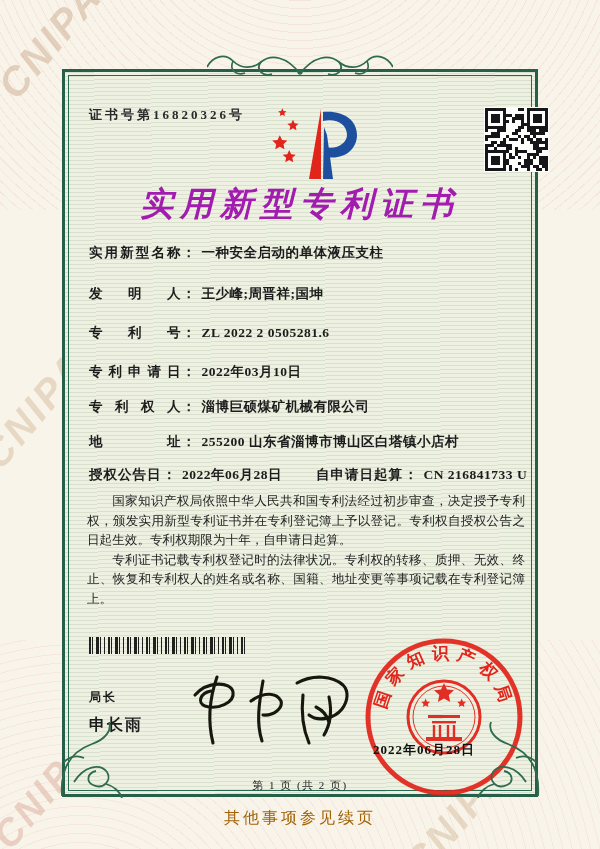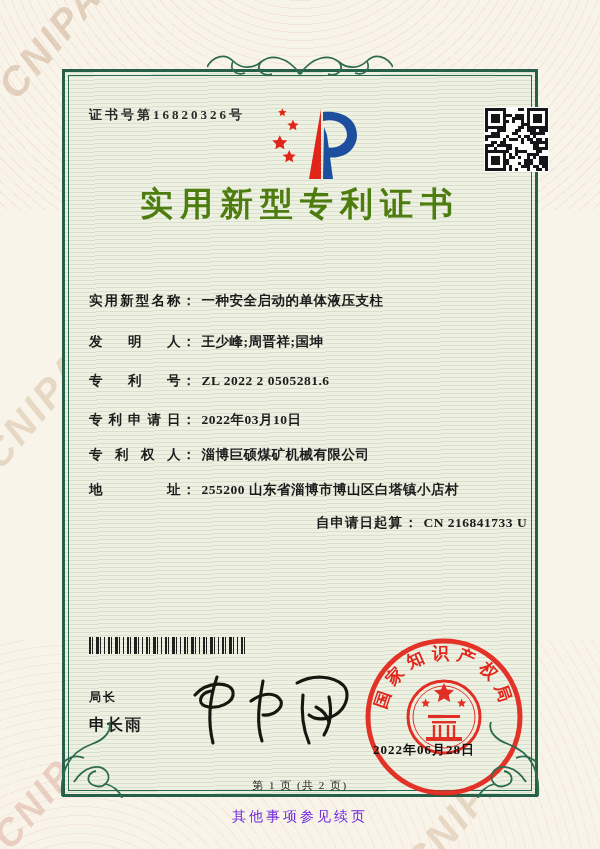--- a/index.html
+++ b/index.html
@@ -37,25 +37,25 @@
     background:repeating-linear-gradient(179deg, rgba(110,150,105,.17) 0 1px, rgba(0,0,0,0) 1px 4px);
   }
   .content{position:absolute;inset:0;z-index:2;}
 
   .cert-no{position:absolute;left:24px;top:34px;font-size:13px;letter-spacing:3px;font-weight:600;color:#2a2a2a;}
   .qr{position:absolute;left:419px;top:35px;width:63px;height:63px;display:grid;grid-template-columns:repeat(21,3px);grid-auto-rows:3px;background:#fdfdfb;padding:1px;}
   .qr div.on{background:#15151a;}
   .logo{position:absolute;left:192px;top:33px;}
   .title{
     position:absolute;left:0;top:110px;width:100%;text-align:center;
-    font-size:33px;font-weight:700;letter-spacing:7px;color:#4d7c0f;
+    font-size:33px;font-weight:700;letter-spacing:7px;color:#a21caf;font-style:italic;
   }
 
   .fields{position:absolute;left:24px;top:172px;width:436px;font-size:13.5px;font-weight:600;}
-  .frow{position:absolute;left:0;white-space:nowrap;margin-top:48px;}
+  .frow{position:absolute;left:0;white-space:nowrap;}
   .flabel{
     display:inline-block;width:92px;text-align:justify;text-align-last:justify;
     text-justify:inter-character;letter-spacing:.5px;vertical-align:bottom;
   }
   .fcolon{display:inline-block;margin:0 6px 0 1px;}
   .fvalue{letter-spacing:.5px;}
   .frow.double .pair2{position:absolute;left:227px;top:0;}
   .frow.double .flabel{width:auto;letter-spacing:1px;}
 
   .paragraphs{
@@ -82,21 +82,21 @@
   .seal-date{
     position:absolute;left:308px;top:669px;width:160px;
     font-size:13px;font-weight:600;letter-spacing:1px;color:#101010;z-index:3;
   }
   .page-number{
     position:absolute;left:0;top:706px;width:100%;text-align:center;
     font-size:11px;letter-spacing:1.5px;color:#222;
   }
   .footer-note{
     position:absolute;left:0;top:808px;width:600px;text-align:center;
-    font-size:14px;letter-spacing:3px;color:#6d28d9;
+    font-size:16px;letter-spacing:3px;color:#a16207;
   }
   .ornament,.flourish{position:absolute;z-index:3;pointer-events:none;}
 </style>
 </head>
 <body>
 
 <div class="pink-waves-top"></div>
 <div class="pink-waves-bottom"></div>
 
 <div class="wm" style="left:-18px;top:18px;font-size:40px;color:rgba(205,172,142,.50);">CNIPA</div>
@@ -587,26 +587,33 @@
       <div class="frow" style="top:119px;">
         <span class="flabel">专利申请日</span><span class="fcolon">：</span><span class="fvalue">2022年03月10日</span>
       </div>
       <div class="frow" style="top:154px;">
         <span class="flabel">专利权人</span><span class="fcolon">：</span><span class="fvalue">淄博巨硕煤矿机械有限公司</span>
       </div>
       <div class="frow" style="top:189px;">
         <span class="flabel">地址</span><span class="fcolon">：</span><span class="fvalue">255200 山东省淄博市博山区白塔镇小店村</span>
       </div>
       <div class="frow double" style="top:222px;">
+        <span class="pair1">
+          <span class="flabel">授权公告日</span><span class="fcolon">：</span><span class="fvalue">2022年06月28日</span>
+        </span>
         <span class="pair2">
           <span class="flabel">自申请日起算</span><span class="fcolon">：</span><span class="fvalue">CN 216841733 U</span>
         </span>
       </div>
     </div>
 
+    <div class="paragraphs">
+      <p>国家知识产权局依照中华人民共和国专利法经过初步审查，决定授予专利权，颁发实用新型专利证书并在专利登记簿上予以登记。专利权自授权公告之日起生效。专利权期限为十年，自申请日起算。</p>
+      <p>专利证书记载专利权登记时的法律状况。专利权的转移、质押、无效、终止、恢复和专利权人的姓名或名称、国籍、地址变更等事项记载在专利登记簿上。</p>
+    </div>
 
     <div class="barcode"></div>
 
     <div class="director-label">局长</div>
     <div class="director-name">申长雨</div>
 
     <svg class="signature" width="185" height="88" viewBox="0 0 185 88">
       <g fill="none" stroke="#17170f" stroke-width="3.1" stroke-linecap="round">
         <path d="M40,10 C33,30 30,52 36,76"></path>
         <path d="M18,28 C30,14 54,14 56,25 C58,36 40,43 28,39 C20,36 23,26 34,24"></path>

